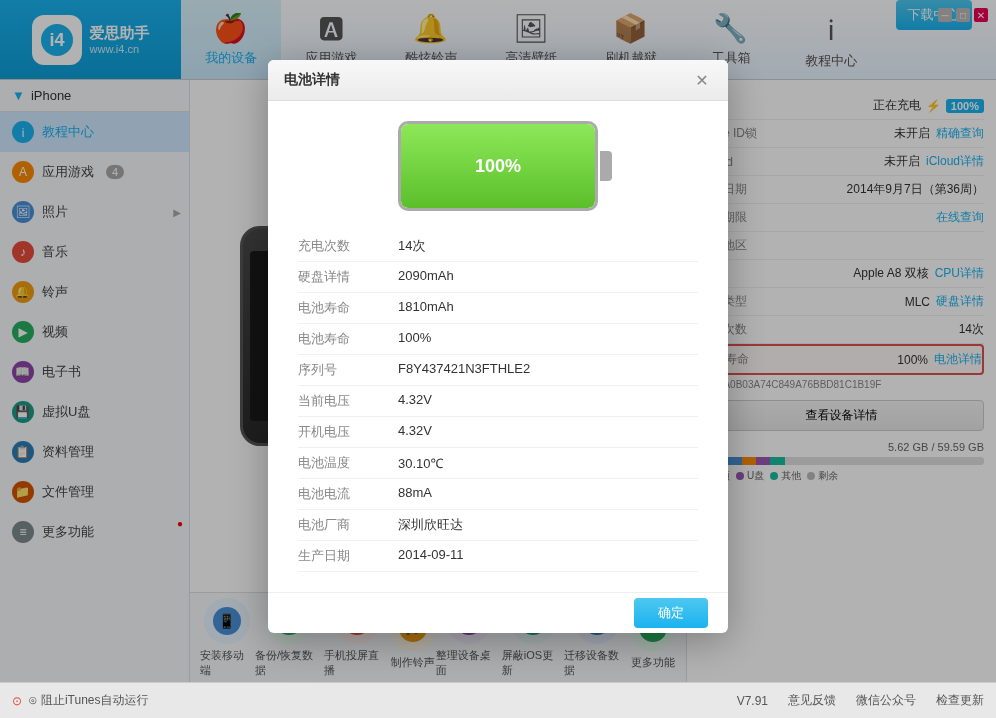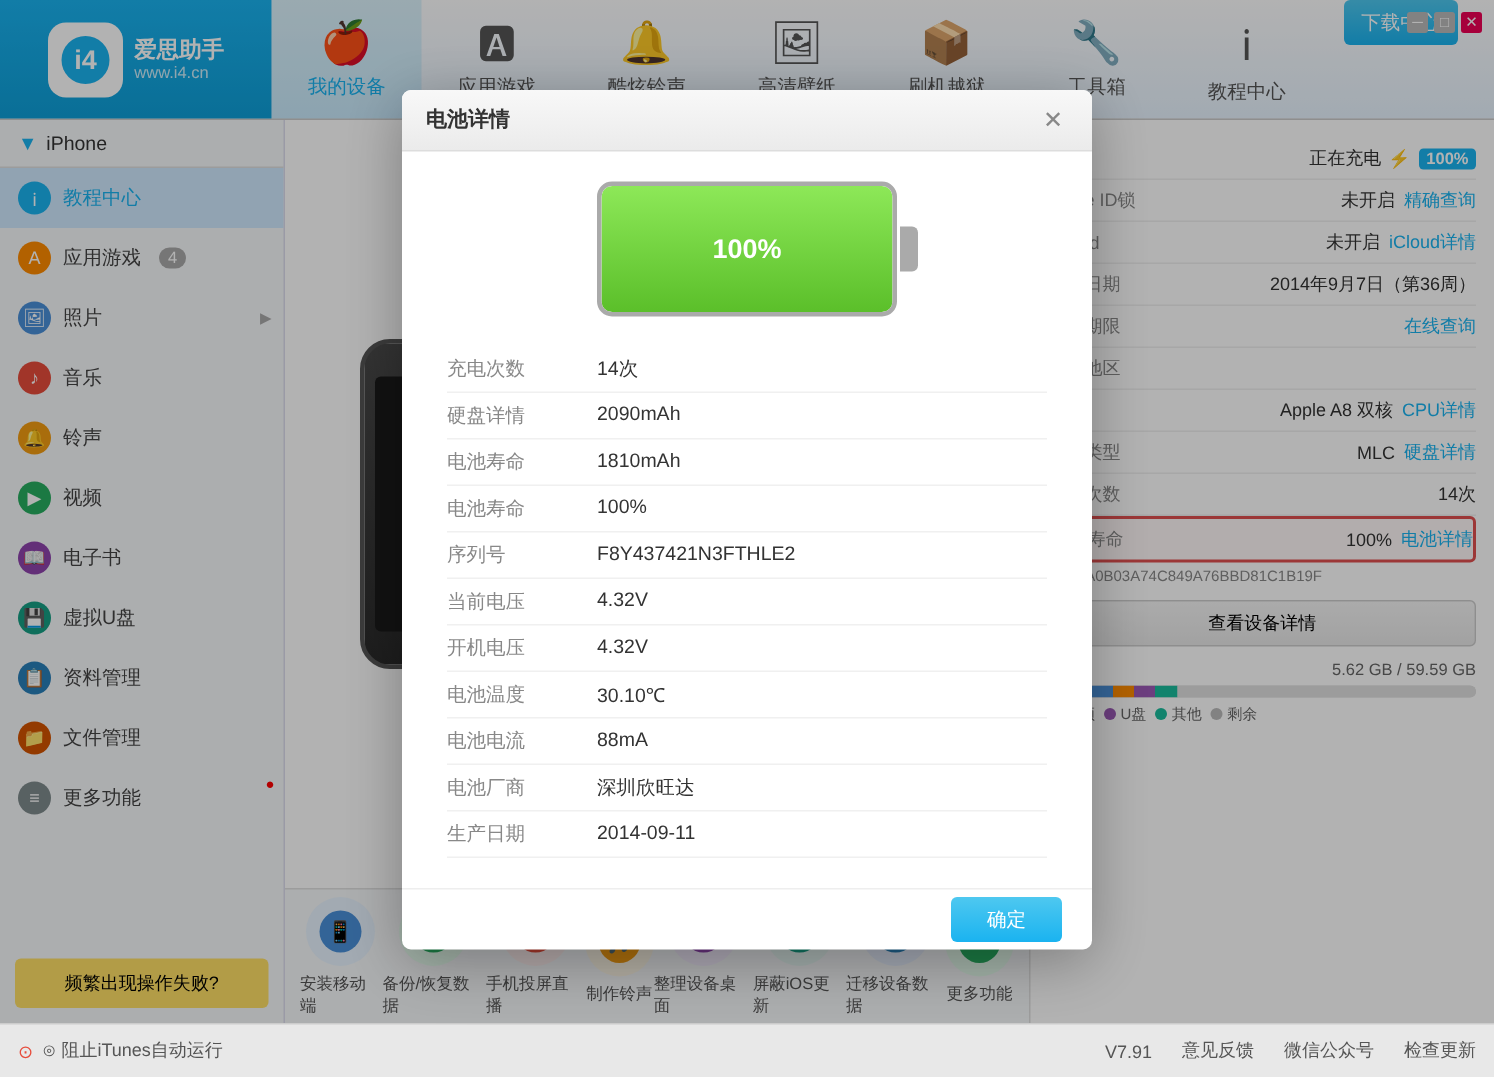--- a/index.html
+++ b/index.html
@@ -623,23 +623,20 @@
         <span>文件管理</span>
       </div>
       <div class="sidebar-item">
         <div class="si-icon" style="background:#7f8c8d;">
             <span style="color:white;font-size:12px;">≡</span>
           </div>
         <span>更多功能</span>
         <span style="color:red;font-size:10px;position:absolute;right:6px;top:6px;">●</span>
       </div>
 
-      <div class="sidebar-footer">
-        <button class="freq-fail-btn">频繁出现操作失败?</button>
-      </div>
     </div>
 
     <div class="content-area">
 
       <div class="iphone-display">
         <div class="iphone-shape">
           <div class="iphone-screen"></div>
           <div class="iphone-home"></div>
         </div>
       </div>

